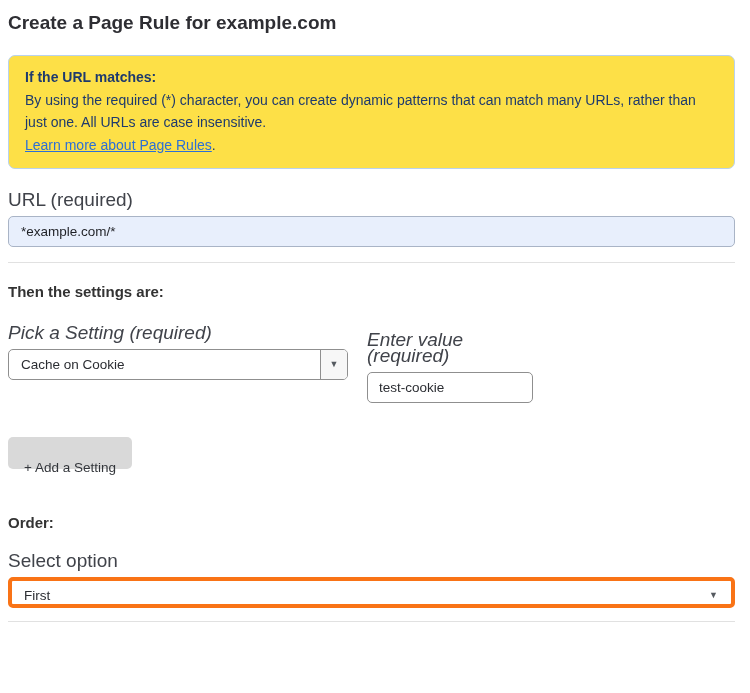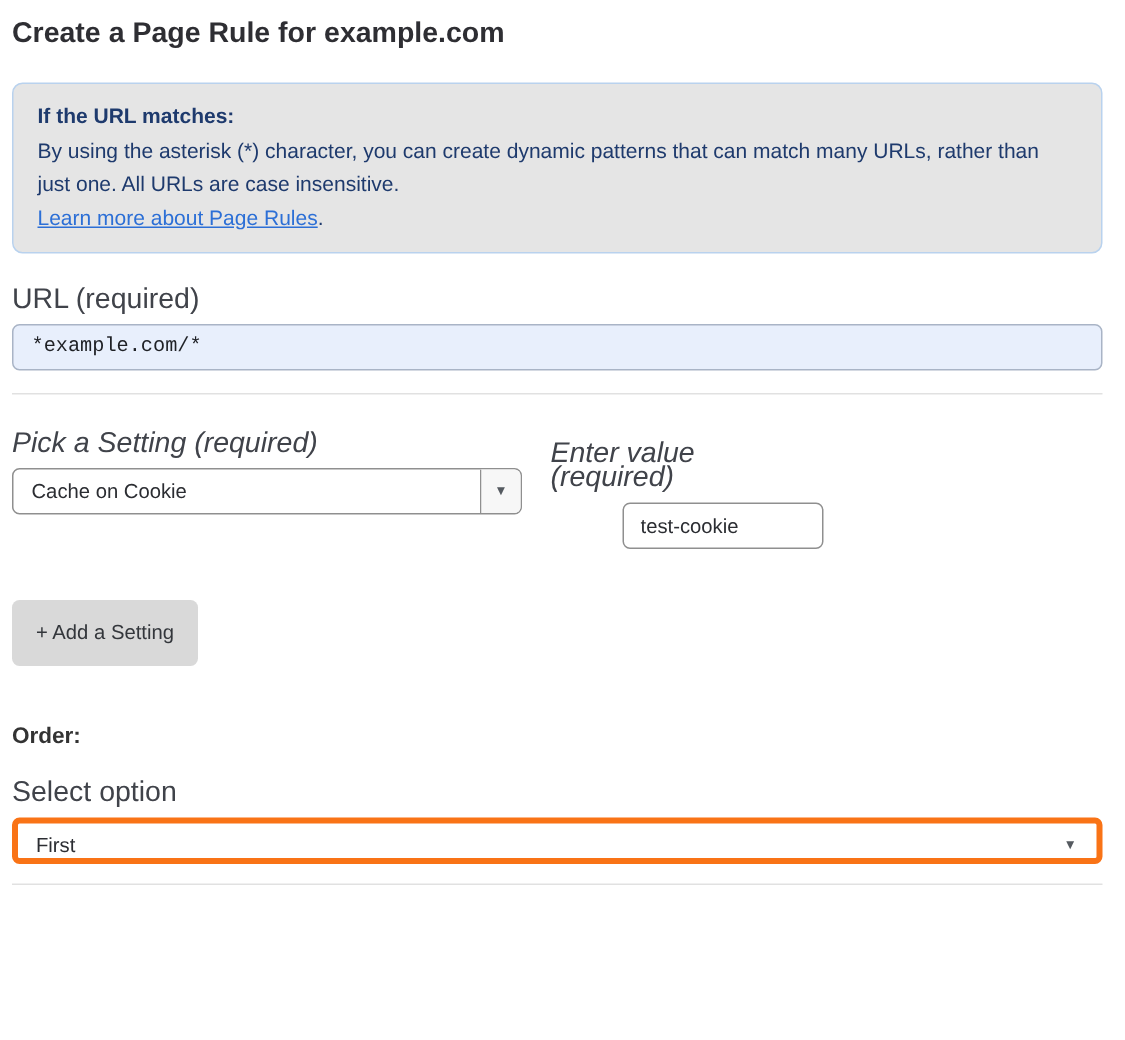--- a/index.html
+++ b/index.html
@@ -18,21 +18,21 @@
     font-size: 19px;
     font-weight: 700;
     color: #2e2e33;
     margin: 12px 0 0 0;
     line-height: 22px;
   }
 
   
   .info-box {
     margin-top: 21px;
-    background: #e5e5e5;
+    background: #fde047;
     border: 1px solid #b9d2ee;
     border-radius: 7px;
     padding: 10px 16px 12px 16px;
     font-size: 14px;
     line-height: 22.5px;
     color: #1e3a6d;
   }
   .info-box .info-heading { font-weight: 700; }
   .info-box a.info-link {
     color: #2c6fd6;
@@ -49,21 +49,21 @@
   .url-label { margin-top: 23px; }
   .url-input {
     margin-top: 8px;
     width: 100%;
     height: 31px;
     background: #e8effc;
     border: 1px solid #a9b4c6;
     border-radius: 5px;
     padding: 0 12px;
     font-size: 13.5px;
-    font-family: Liberation Mono, monospace;
+    font-family: Liberation Sans, sans-serif;
     color: #1f2126;
     outline: none;
   }
   .url-example { margin-top: 6px; }
 
   .divider {
     border: none;
     border-top: 1px solid #e1e1e1;
     margin: 15px 0 0 0;
   }
@@ -105,41 +105,40 @@
     background: #f7f7f7;
     border-left: 1px solid #8f8f8f;
     border-radius: 0 4px 4px 0;
     display: flex;
     align-items: center;
     justify-content: center;
   }
   .arrow-glyph { font-size: 9px; color: #555a60; line-height: 1; }
 
   .value-input {
-    width: 134px;
+    width: 166px;
     height: 31px;
     background: #ffffff;
     border: 1px solid #8f8f8f;
     border-radius: 5px;
     padding: 0 11px;
     font-size: 13.5px;
     font-family: "Liberation Sans", sans-serif;
     color: #2b2d32;
     outline: none;
-    margin-left: 48px;
   }
 
   .btn {
     display: inline-block;
-    height: 44px;
+    height: 30px;
     border: none;
     border-radius: 5px;
     font-size: 13.5px;
     font-family: "Liberation Sans", sans-serif;
-    padding: 0 16px;
+    padding: 16px 16px;
     cursor: pointer;
     line-height: 30px;
   }
   .btn-gray { background: #d9d9d9; color: #33363b; }
 
   .add-setting-btn { margin-top: 34px; }
 
   
   .order-heading { margin-top: 38px; }
   .order-label { margin-top: 22px; }
@@ -169,29 +168,30 @@
 </style>
 </head>
 <body>
 
 <div class="container">
 
   <h1 class="page-title">Create a Page Rule for example.com</h1>
 
   <div class="info-box">
     <div class="info-heading">If the URL matches:</div>
-    <div class="info-body">By using the asterisk (*) character, you can create dynamic patterns that can match many URLs, rather than just one. All URLs are case insensitive.</div>
+    <div class="info-body">By using the required (*) character, you can create dynamic patterns that can match many URLs, rather than just one. All URLs are case insensitive.</div>
     <div class="info-link-line"><a class="info-link">Learn more about Page Rules</a><span class="info-link-suffix">.</span></div>
   </div>
 
   <div class="field-label url-label">URL (required)</div>
   <input class="url-input" type="text" value="*example.com/*" style="">
 
   <hr class="divider">
 
+  <div class="section-heading">Then the settings are:</div>
 
   <div class="settings-row">
     <div class="setting-col">
       <span class="field-label">Pick a Setting (required)</span>
       <div class="select-split">
         <span class="select-value">Cache on Cookie</span>
         <span class="select-arrow-box">
             <span class="arrow-glyph">▼</span>
           </span>
       </div>

